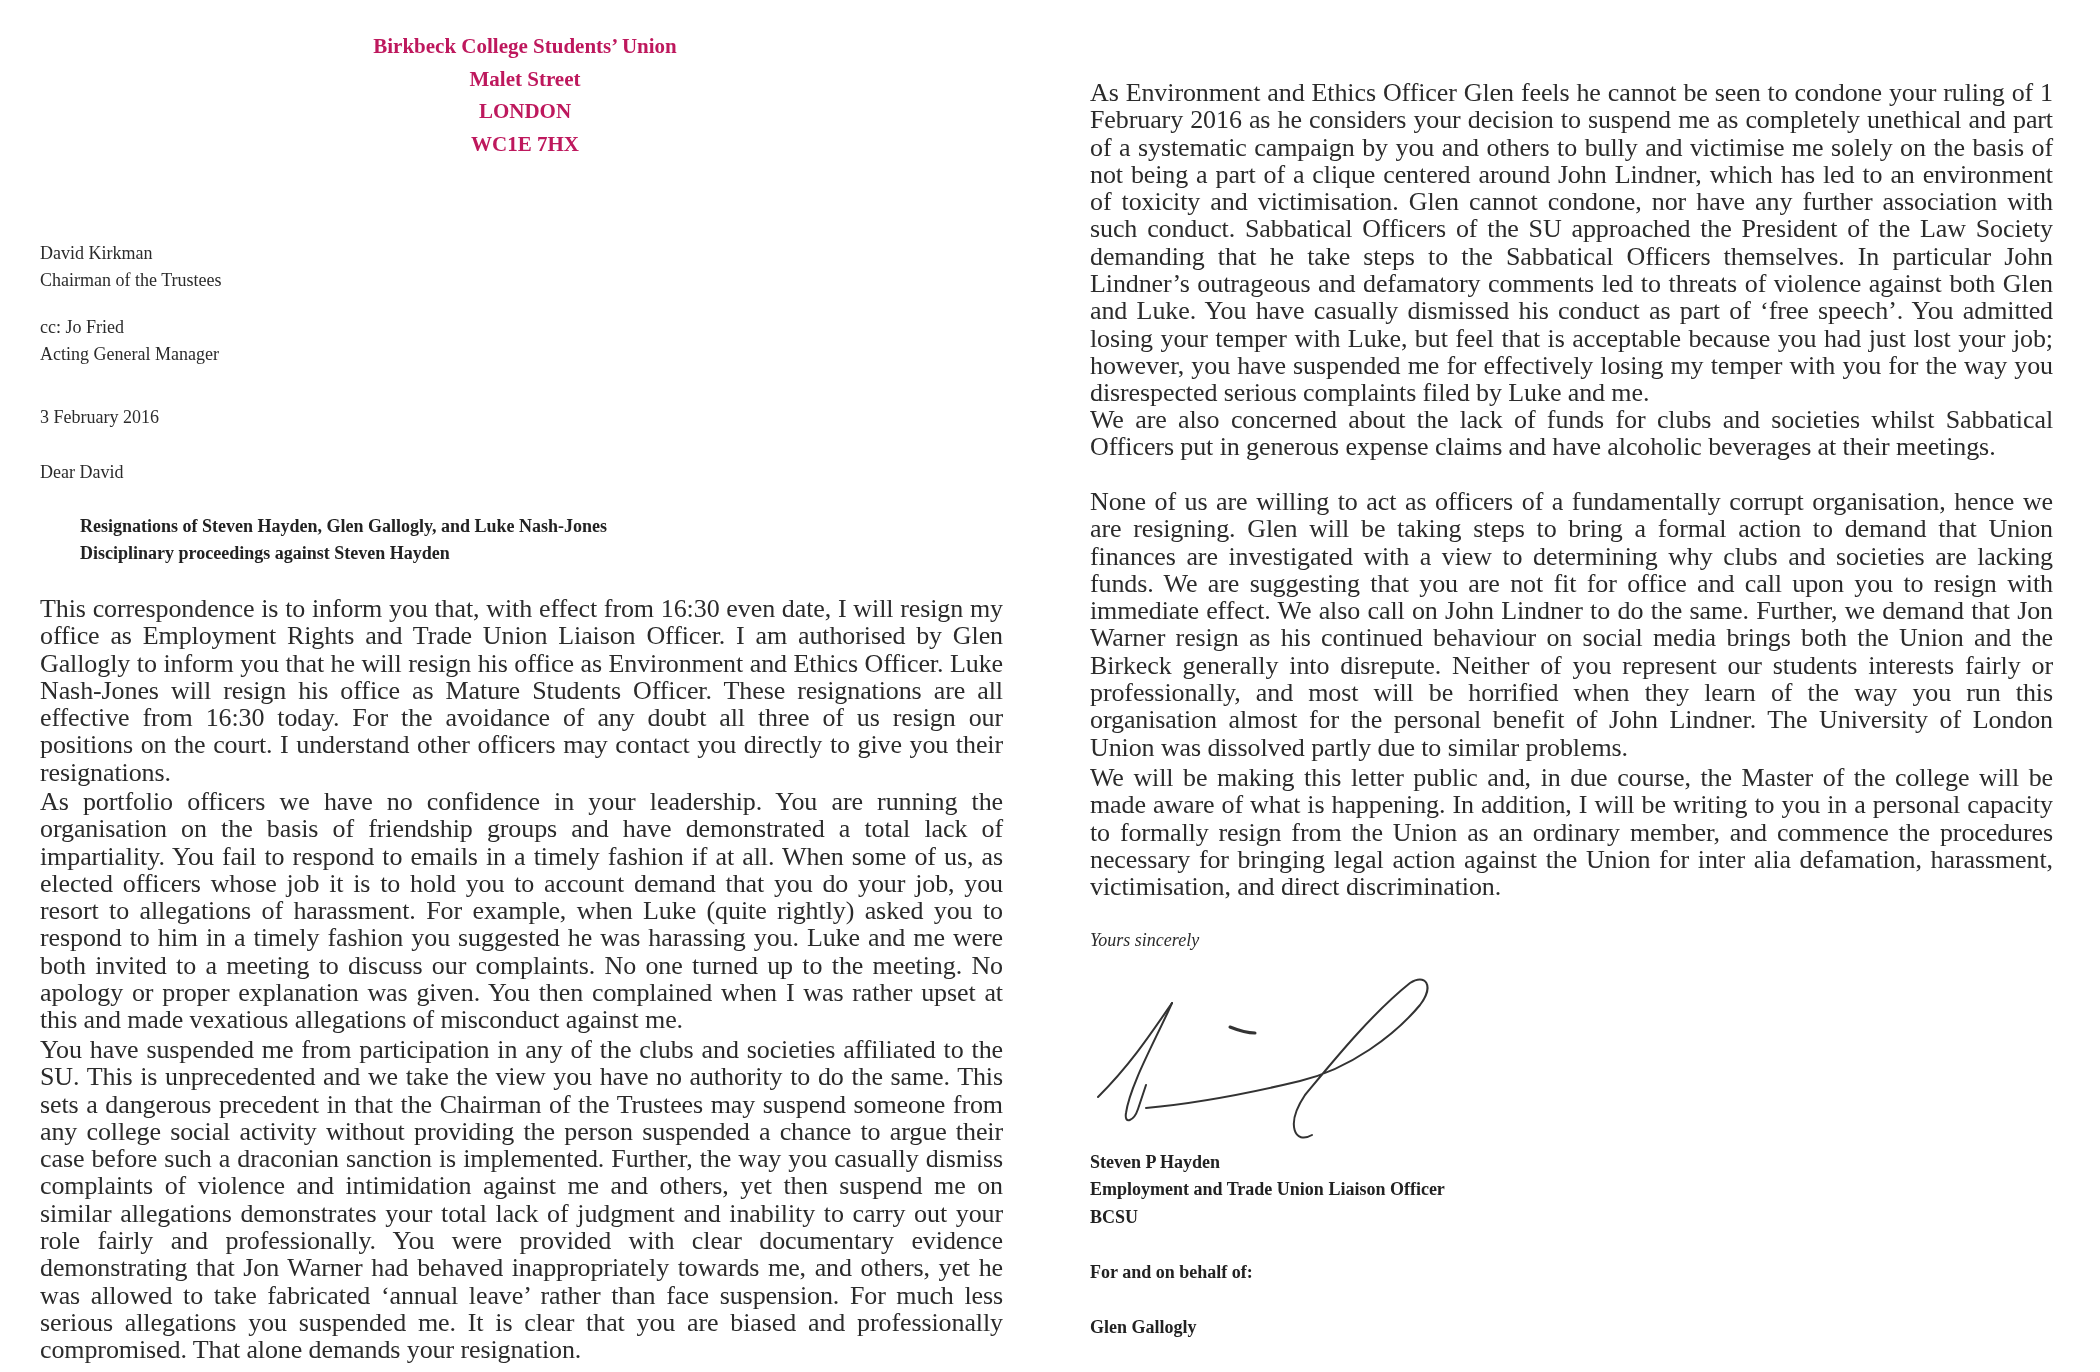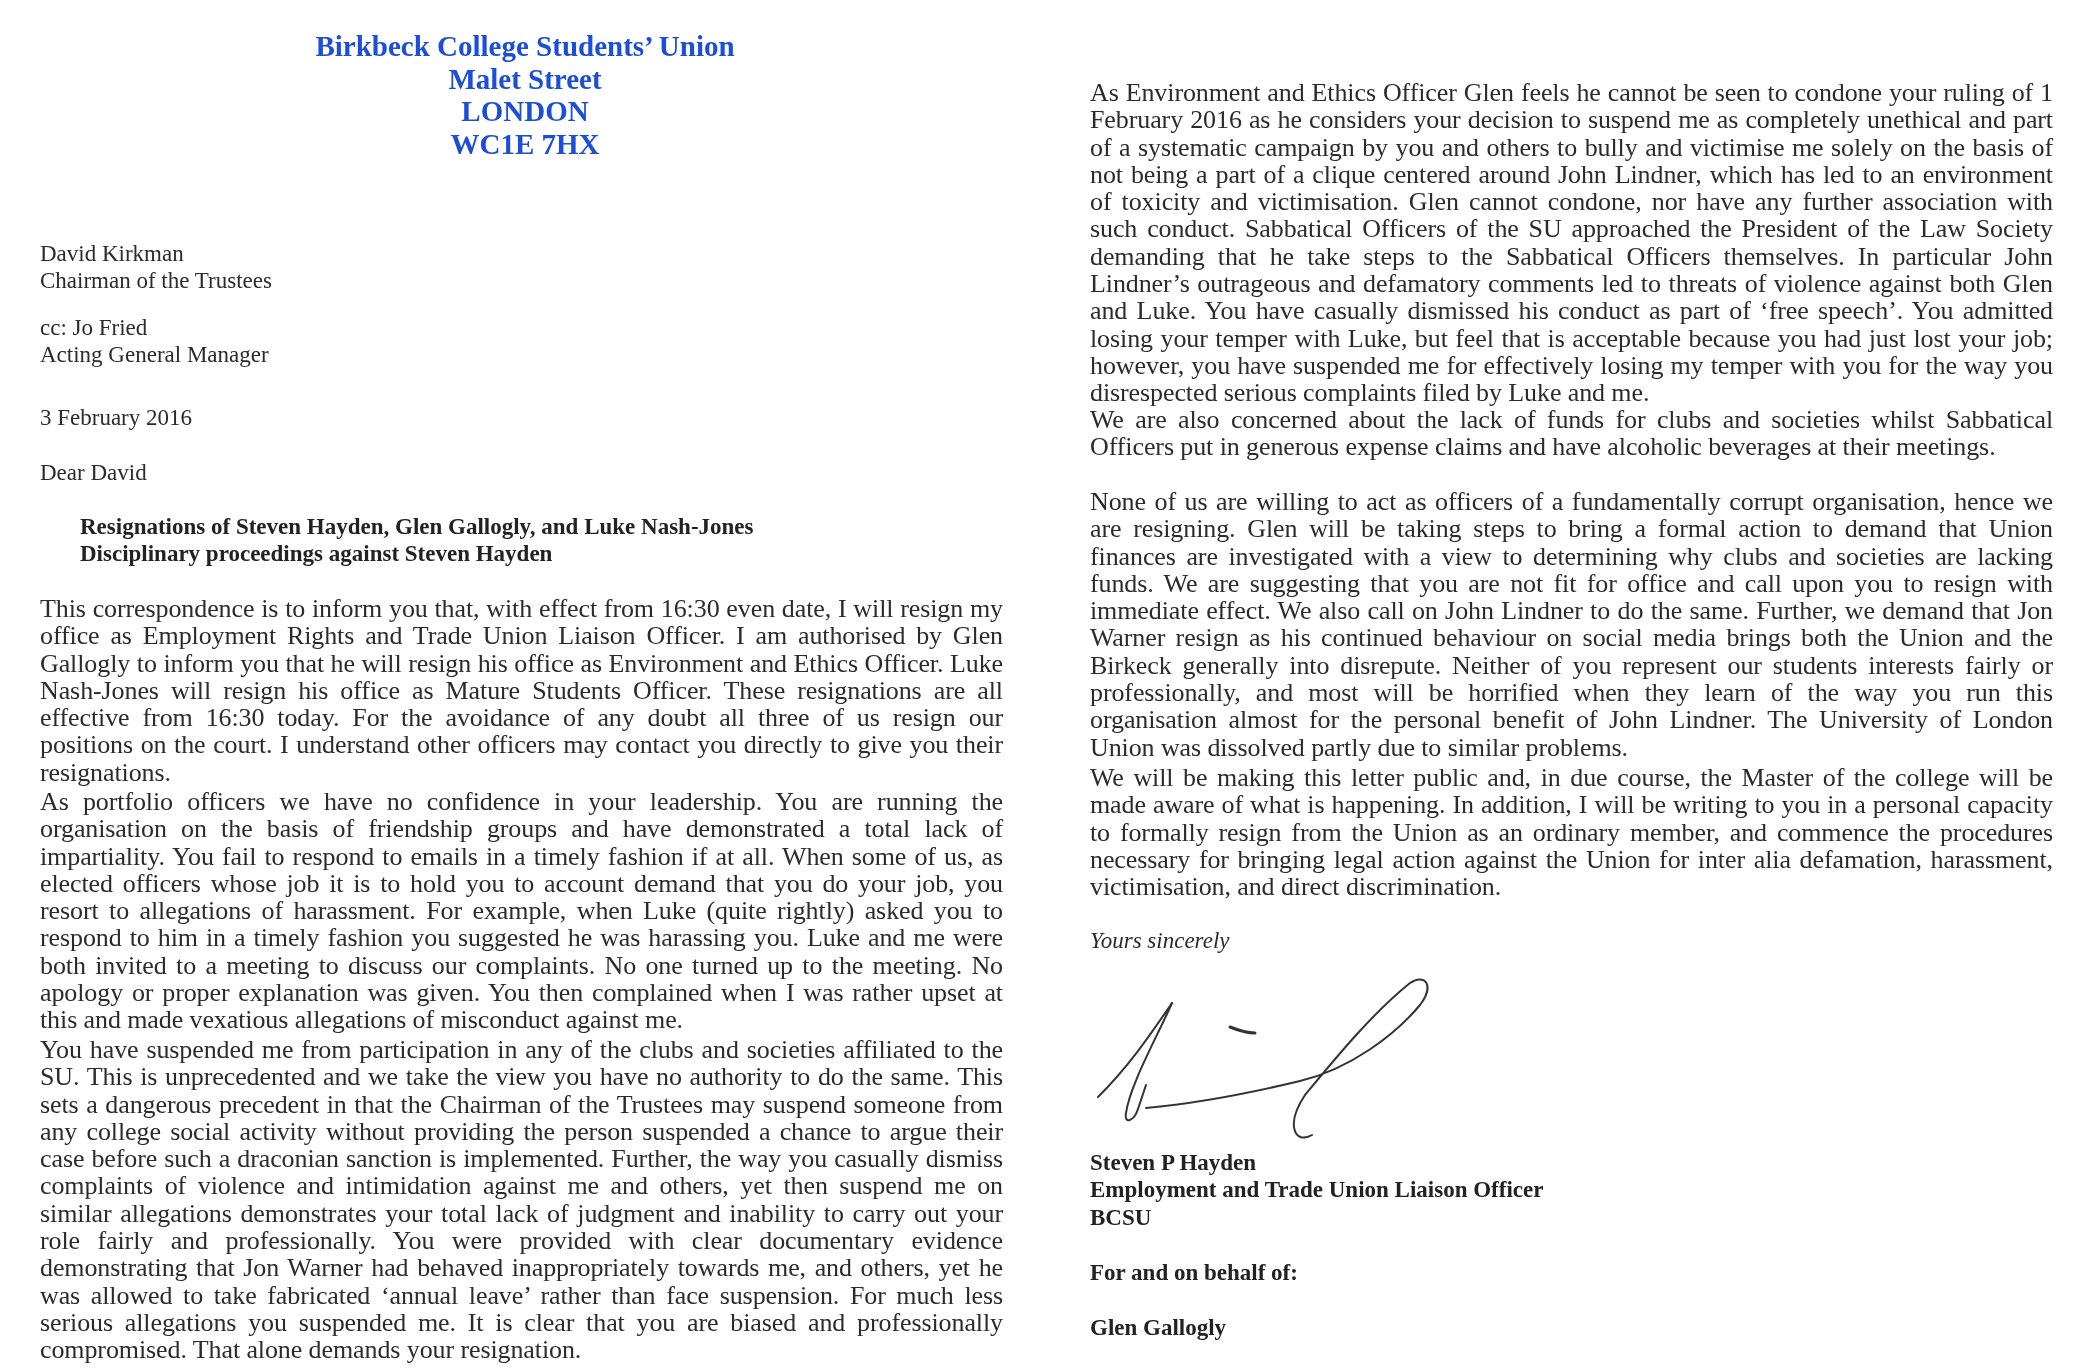--- a/index.html
+++ b/index.html
@@ -7,26 +7,26 @@
     width: 2100px; height: 1372px; position: relative; overflow: hidden;
     font-family: "Liberation Serif", "DejaVu Serif", serif;
     color: #2b2b2b;
   }
   .page { position: absolute; top: 0; height: 1372px; }
   .page-left { left: 0; width: 1050px; }
   .page-right { left: 1050px; width: 1050px; }
 
   .letterhead {
     position: absolute; left: 280px; width: 490px; top: 30px;
-    text-align: center; font-weight: bold; font-size: 29px; line-height: 32.5px;
-    color: #1d4ed8;
+    text-align: center; font-weight: bold; font-size: 21px; line-height: 32.5px;
+    color: #be185d;
   }
   .letterhead div { white-space: nowrap; }
 
-  .block { position: absolute; left: 40px; width: 963px; font-size: 23px; line-height: 27.3px; }
+  .block { position: absolute; left: 40px; width: 963px; font-size: 18px; line-height: 27.3px; }
   .page-right .block { left: 40px; width: 963px; }
   .line { white-space: nowrap; }
   .bold { font-weight: bold; color: #222; }
 
   .para {
     position: absolute; left: 40px; width: 963px;
     font-size: 26px; line-height: 27.3px; text-align: justify;
     letter-spacing: -0.1px;
   }
   .para p { margin: 0; }

